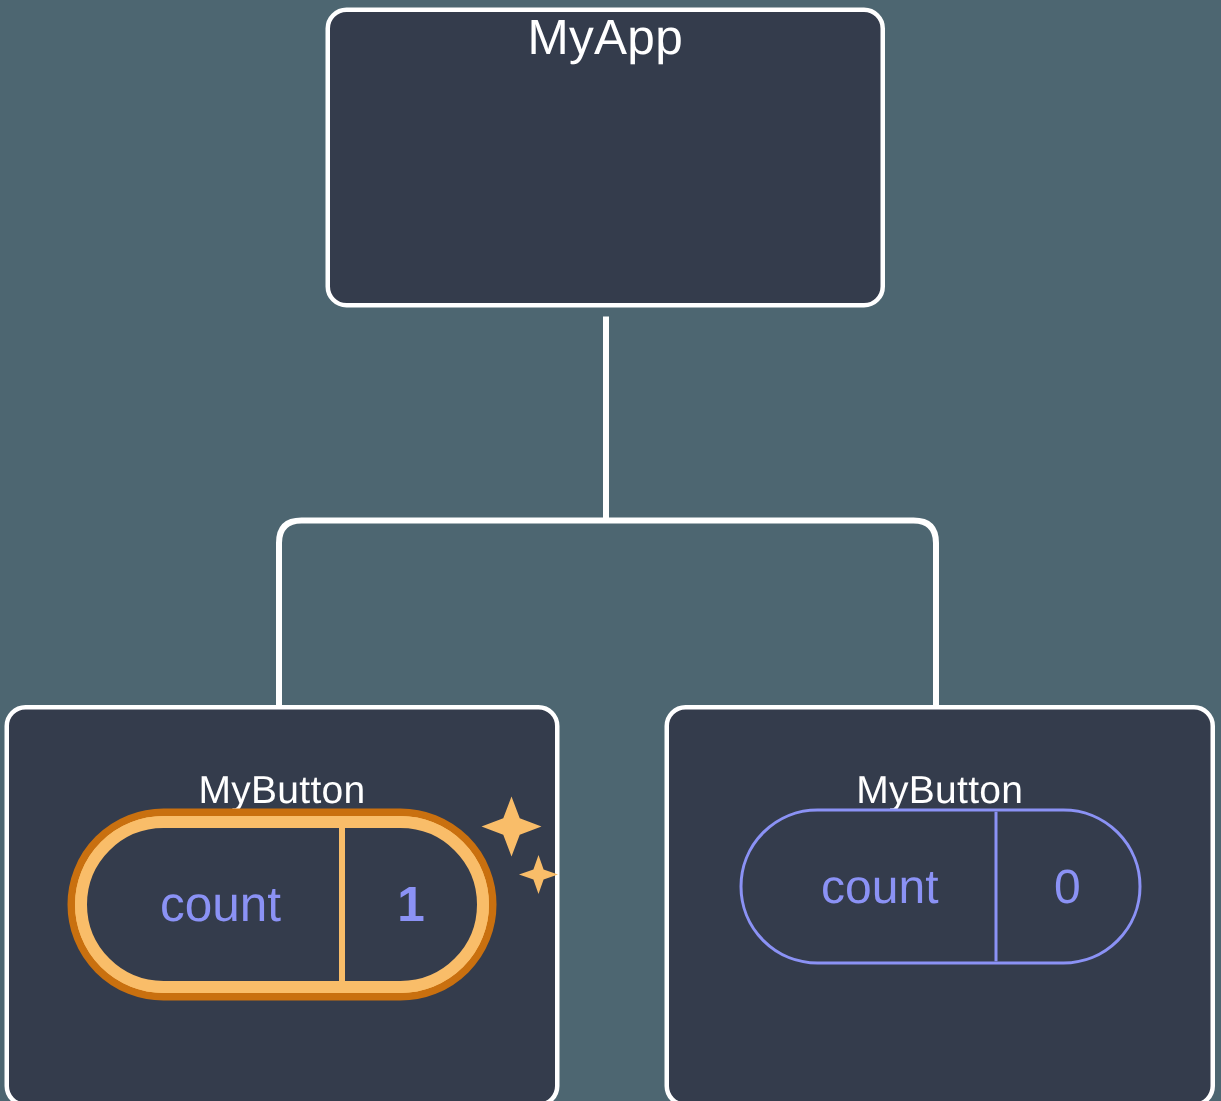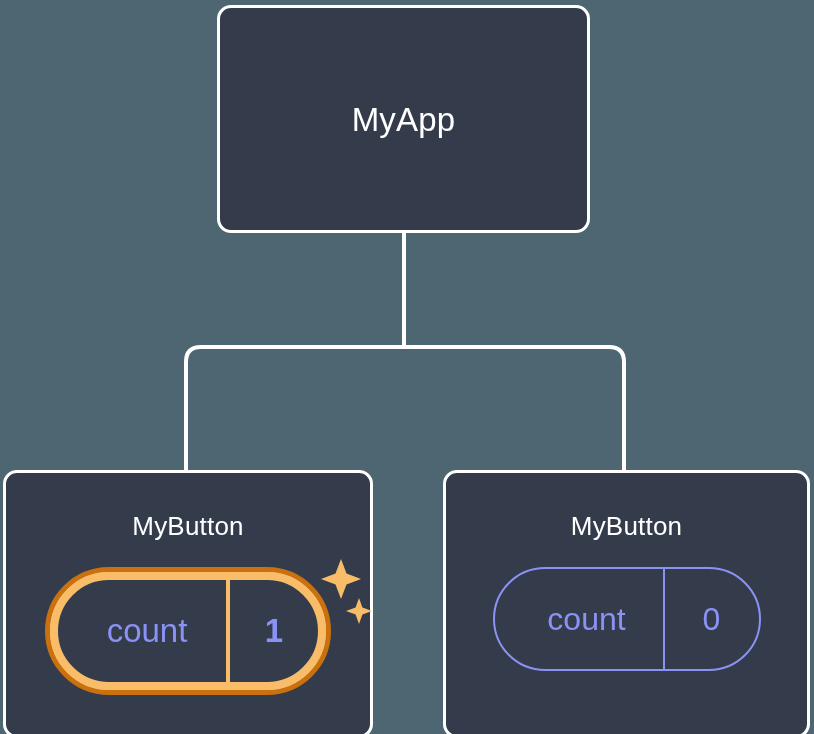--- a/index.html
+++ b/index.html
@@ -39,22 +39,21 @@
     border: 3px solid #ffffff;
     border-radius: 14px;
     display: flex;
     flex-direction: column;
     align-items: center;
   }
   .node-root {
     left: 217px;
     top: 5px;
     width: 373px;
-    height: 228px;
-    justify-content: center;
+    height: 200px;
   }
   .node-child {
     height: 268px;
     padding-top: 40px;
   }
   .node-child-left {
     left: 3px;
     top: 470px;
     width: 370px;
   }
@@ -72,21 +71,20 @@
     line-height: 1;
     white-space: nowrap;
   }
   .node-root .node-title {
     font-size: 33px;
   }
 
   
   .pill-wrap {
     position: relative;
-    margin-top: 28px;
   }
   .pill {
     box-sizing: border-box;
     display: flex;
     align-items: stretch;
     border-radius: 999px;
     overflow: hidden;
   }
   .pill-cell {
     display: flex;

